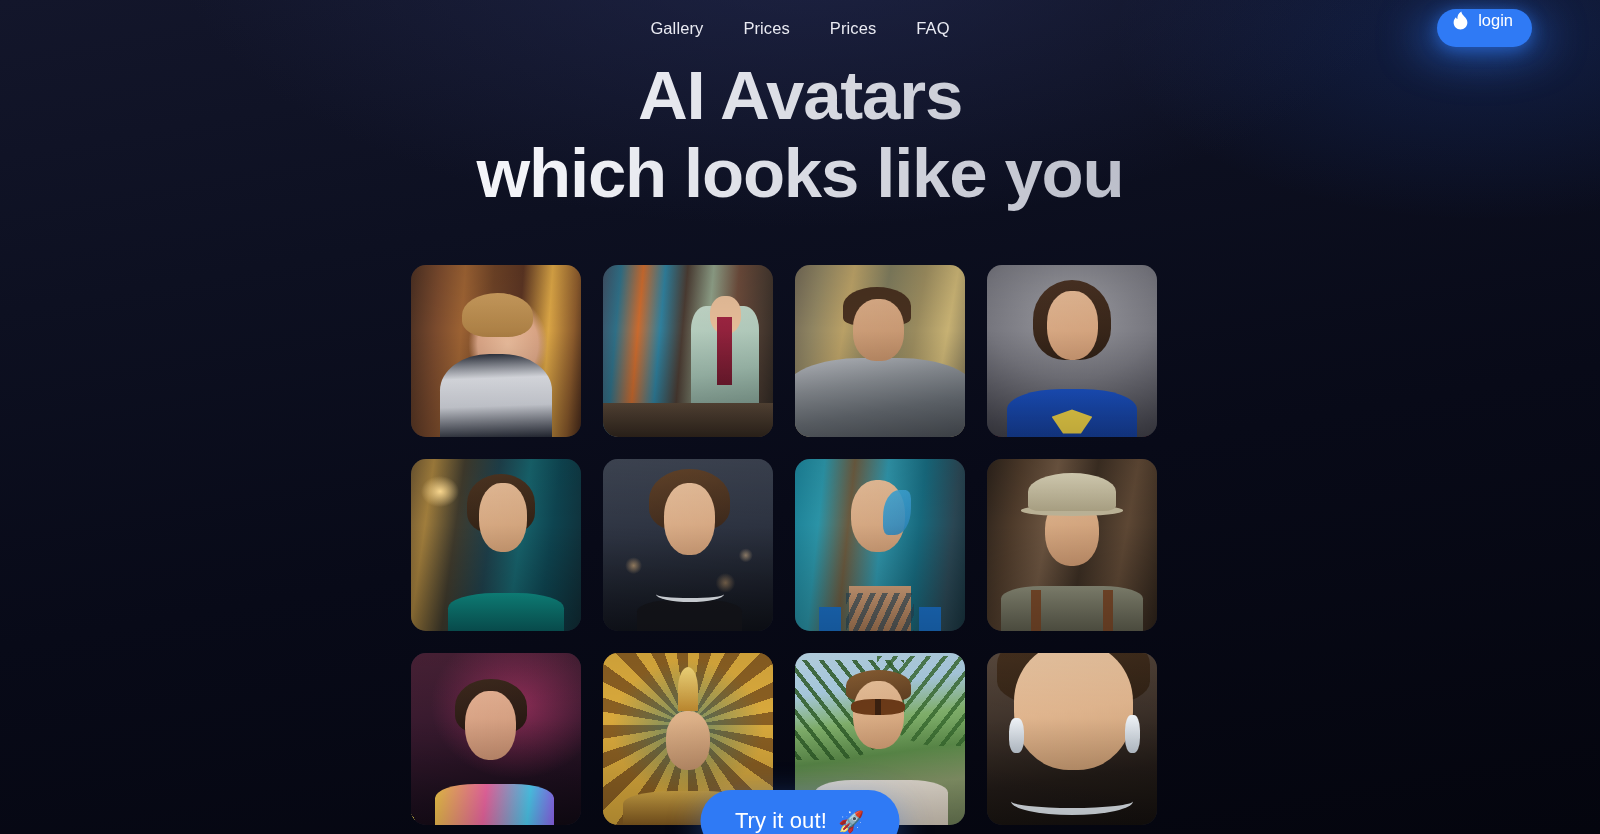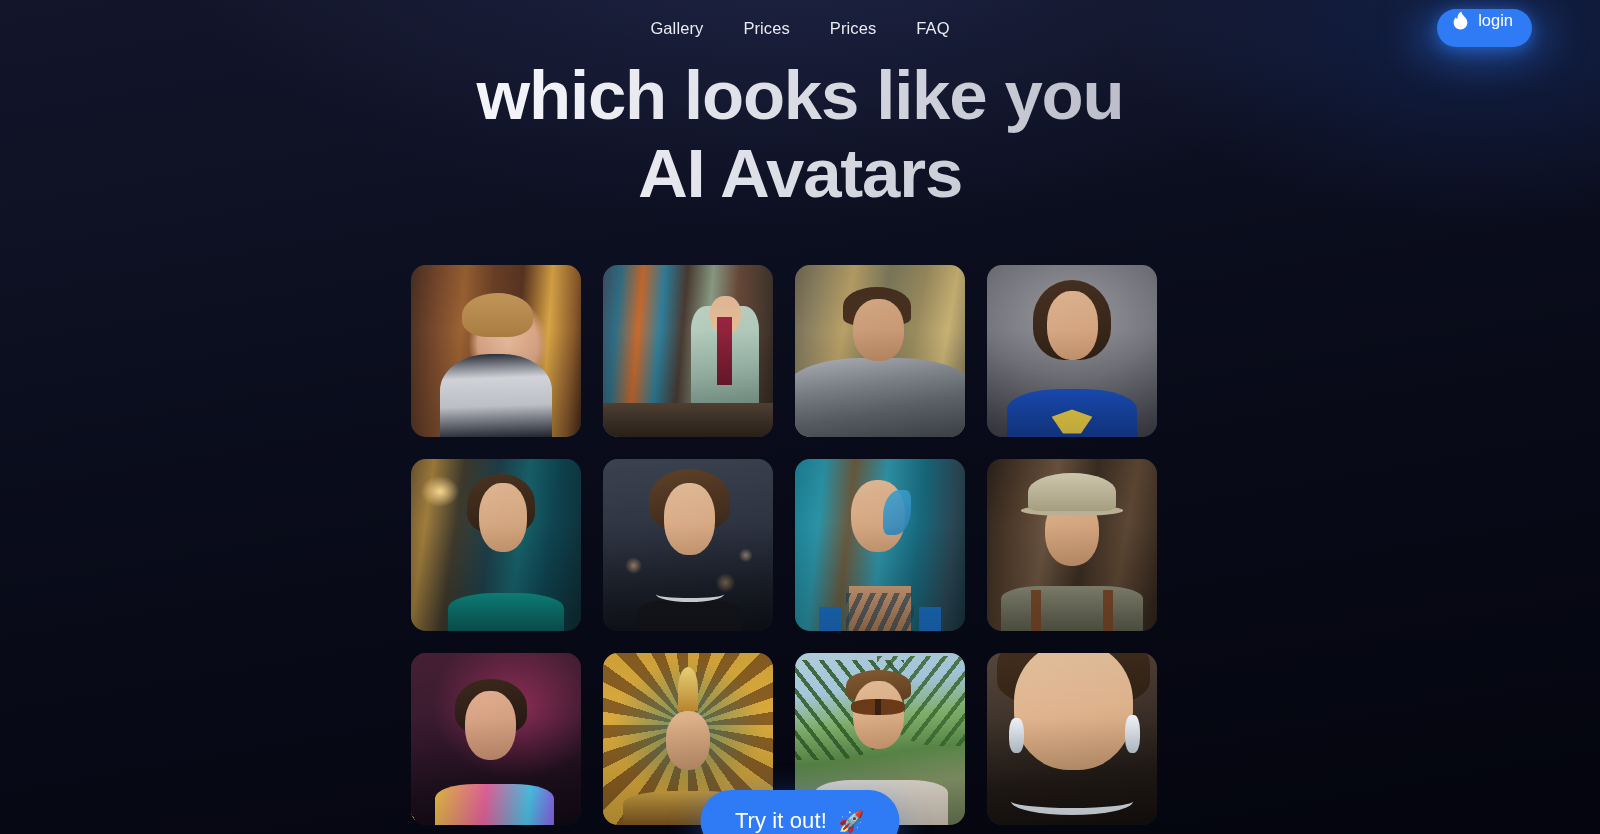--- a/index.html
+++ b/index.html
@@ -320,22 +320,22 @@
       <span>
         <svg class="flame-icon" viewBox="0 0 24 26" aria-hidden="true">
           <path fill="#ffffff" d="M13.2 0.4c0.3 3 2.1 4.9 4.1 6.8 2.5 2.4 4.4 5 4.4 8.6 0 5.4-4.3 9.8-9.7 9.8S2.3 21.2 2.3 15.8c0-3.3 1.5-5.6 3.3-7.4 0.3 1.3 1 2.2 2.1 2.6-0.5-3.9 1.3-8.2 5.5-10.6z"></path>
         </svg>
       </span>
       <span>login</span>
     </button>
   </div>
 
   <h1 class="headline">
+    <span class="line line1">AI Avatars</span>
     <span class="line line2">which looks like you</span>
-    <span class="line line1">AI Avatars</span>
   </h1>
 
   <div class="grid">
 
     <div class="tile">
       <div class="art a1">
           <div class="hair"></div>
         </div>
       <div class="veil"></div>
     </div>

